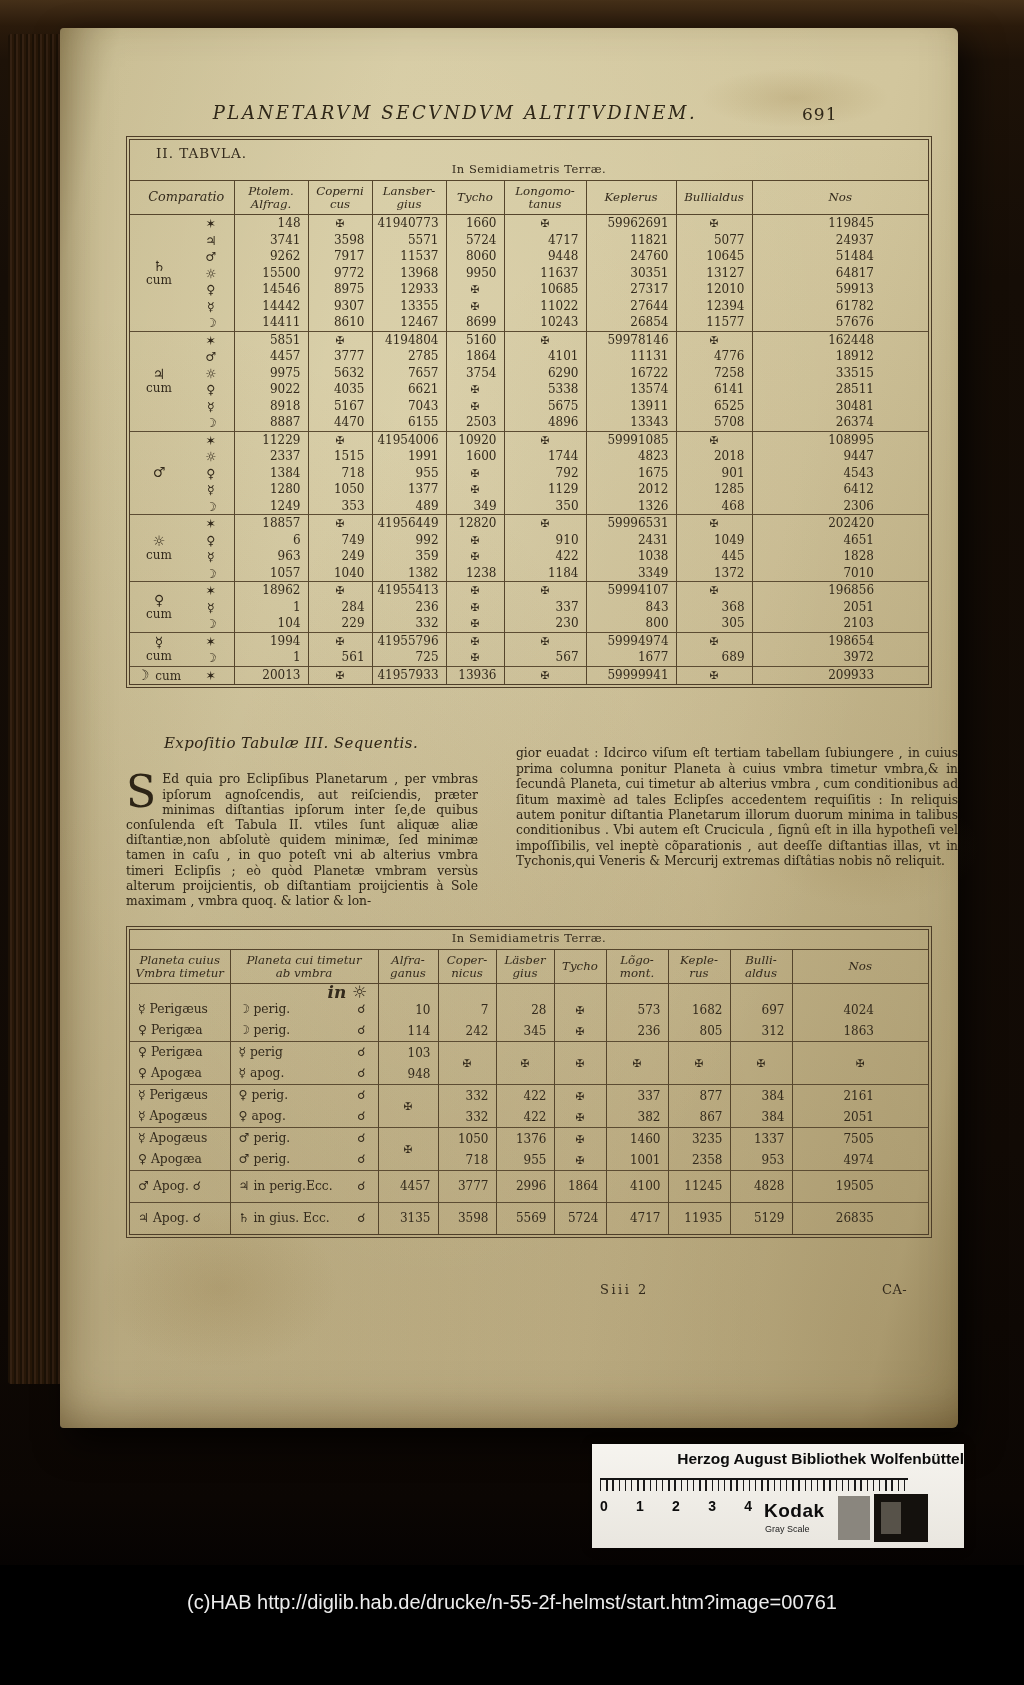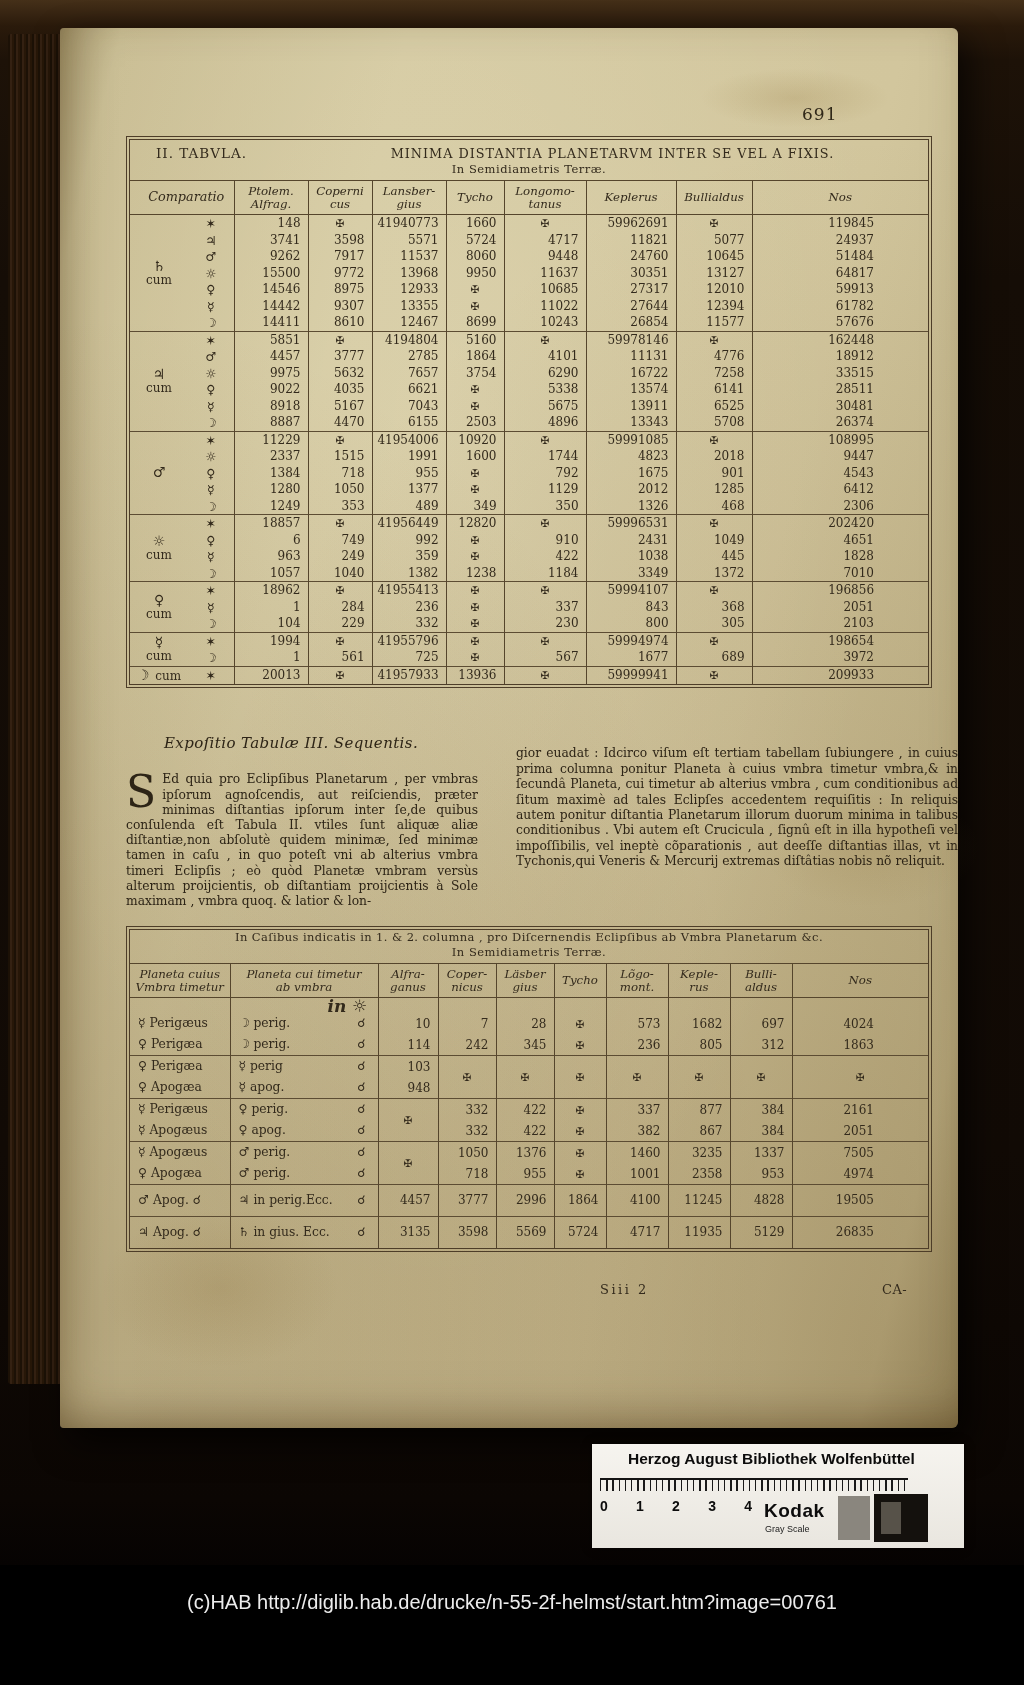--- a/index.html
+++ b/index.html
@@ -94,21 +94,21 @@
   .sig-mark{position:absolute;left:540px;top:1254px;font-size:13px;letter-spacing:2.5px;}
   .catchword{position:absolute;left:822px;top:1254px;font-size:13px;letter-spacing:.5px;}
 
   
   .kodak{
     position:absolute;left:592px;top:1444px;width:372px;height:104px;
     background:linear-gradient(180deg,#f6f4ef,#e9e6df);
     box-shadow:0 0 8px rgba(0,0,0,.55);
     font-family:"Liberation Sans",sans-serif;color:#0c0c0c;
   }
-  .hab{position:absolute;top:6px;left:0;right:0;text-align:left;font-weight:bold;font-size:15.5px;padding-left:36px;}
+  .hab{position:absolute;top:6px;left:0;right:0;text-align:right;font-weight:bold;font-size:15.5px;padding-left:36px;}
   .ruler{
     position:absolute;left:8px;top:34px;width:308px;height:13px;
     border-top:2.5px solid #141414;
     background:repeating-linear-gradient(90deg,#1a1a1a 0 1.4px,transparent 1.4px 6.2px);
   }
   .ruler-nums{position:absolute;left:8px;top:54px;width:152px;display:flex;justify-content:space-between;font-weight:bold;font-size:14px;}
   .kodak-brand{position:absolute;left:172px;top:56px;font-weight:bold;font-size:19px;letter-spacing:.5px;}
   .kodak-sub{position:absolute;left:173px;top:80px;font-size:9px;color:#222;}
   .patch1{position:absolute;left:246px;top:52px;width:32px;height:44px;background:#8a867e;}
   .patch2{position:absolute;left:282px;top:50px;width:54px;height:48px;background:#14110d;}
@@ -122,26 +122,26 @@
 <body>
 
 <div class="photo">
   <div class="book-edge"></div>
 
   <div class="page">
     <div class="stain s1"></div>
     <div class="stain s2"></div>
     <div class="stain s3"></div>
 
+    <div class="running-header">PLANETARVM SECVNDVM ALTITVDINEM.</div>
     <div class="rh-page">691</div>
 
     <div class="tbox tbox2">
       <div class="t-titlebar">
         <span class="t-label">II. TABVLA.</span>
-        <span class="t-title">MINIMA DISTANTIA PLANETARVM INTER SE VEL A FIXIS.</span>
       </div>
       <div class="t-unit">In Semidiametris Terræ.</div>
       <table class="grid t2">
         <colgroup>
           <col style="width:58px">
             <col style="width:46px">
             <col style="width:74px">
             <col style="width:64px">
           <col style="width:74px">
             <col style="width:58px">
@@ -504,21 +504,20 @@
       </table>
     </div>
 
     <div class="expo">
       <div class="expo-title">Expoſitio Tabulæ III. Sequentis.</div>
       <p class="expo-left"><span class="dropcap">S</span><span>Ed quia pro Eclipſibus Planetarum , per vmbras ipſorum agnoſcendis, aut reiſciendis, præter minimas diſtantias ipſorum inter ſe,de quibus conſulenda eſt Tabula II. vtiles ſunt aliquæ aliæ diſtantiæ,non abſolutè quidem minimæ, ſed minimæ tamen in caſu , in quo poteſt vni ab alterius vmbra timeri Eclipſis ; eò quòd Planetæ vmbram versùs alterum proijcientis, ob diſtantiam proijcientis à Sole maximam , vmbra quoq. &amp; latior &amp; lon-</span></p>
       <p class="expo-right">gior euadat : Idcirco viſum eſt tertiam tabellam ſubiungere , in cuius prima columna ponitur Planeta à cuius vmbra timetur vmbra,&amp; in ſecundâ Planeta, cui timetur ab alterius vmbra , cum conditionibus ad ſitum maximè ad tales Eclipſes accedentem requiſitis : In reliquis autem ponitur diſtantia Planetarum illorum duorum minima in talibus conditionibus . Vbi autem eſt Crucicula , ſignû eſt in illa hypotheſi vel impoſſibilis, vel ineptè cõparationis , aut deeſſe diſtantias illas, vt in Tychonis,qui Veneris &amp; Mercurij extremas diſtâtias nobis nõ reliquit.</p>
     </div>
 
     <div class="tbox tbox3">
-      <div class="t-sub">In Caſibus indicatis in 1. &amp; 2. columna , pro Diſcernendis Eclipſibus ab Vmbra Planetarum &amp;c.</div>
       <div class="t-unit">In Semidiametris Terræ.</div>
       <table class="grid t3">
         <colgroup>
           <col style="width:100px">
             <col style="width:148px">
             <col style="width:60px">
             <col style="width:58px">
           <col style="width:58px">
             <col style="width:52px">
             <col style="width:62px">

